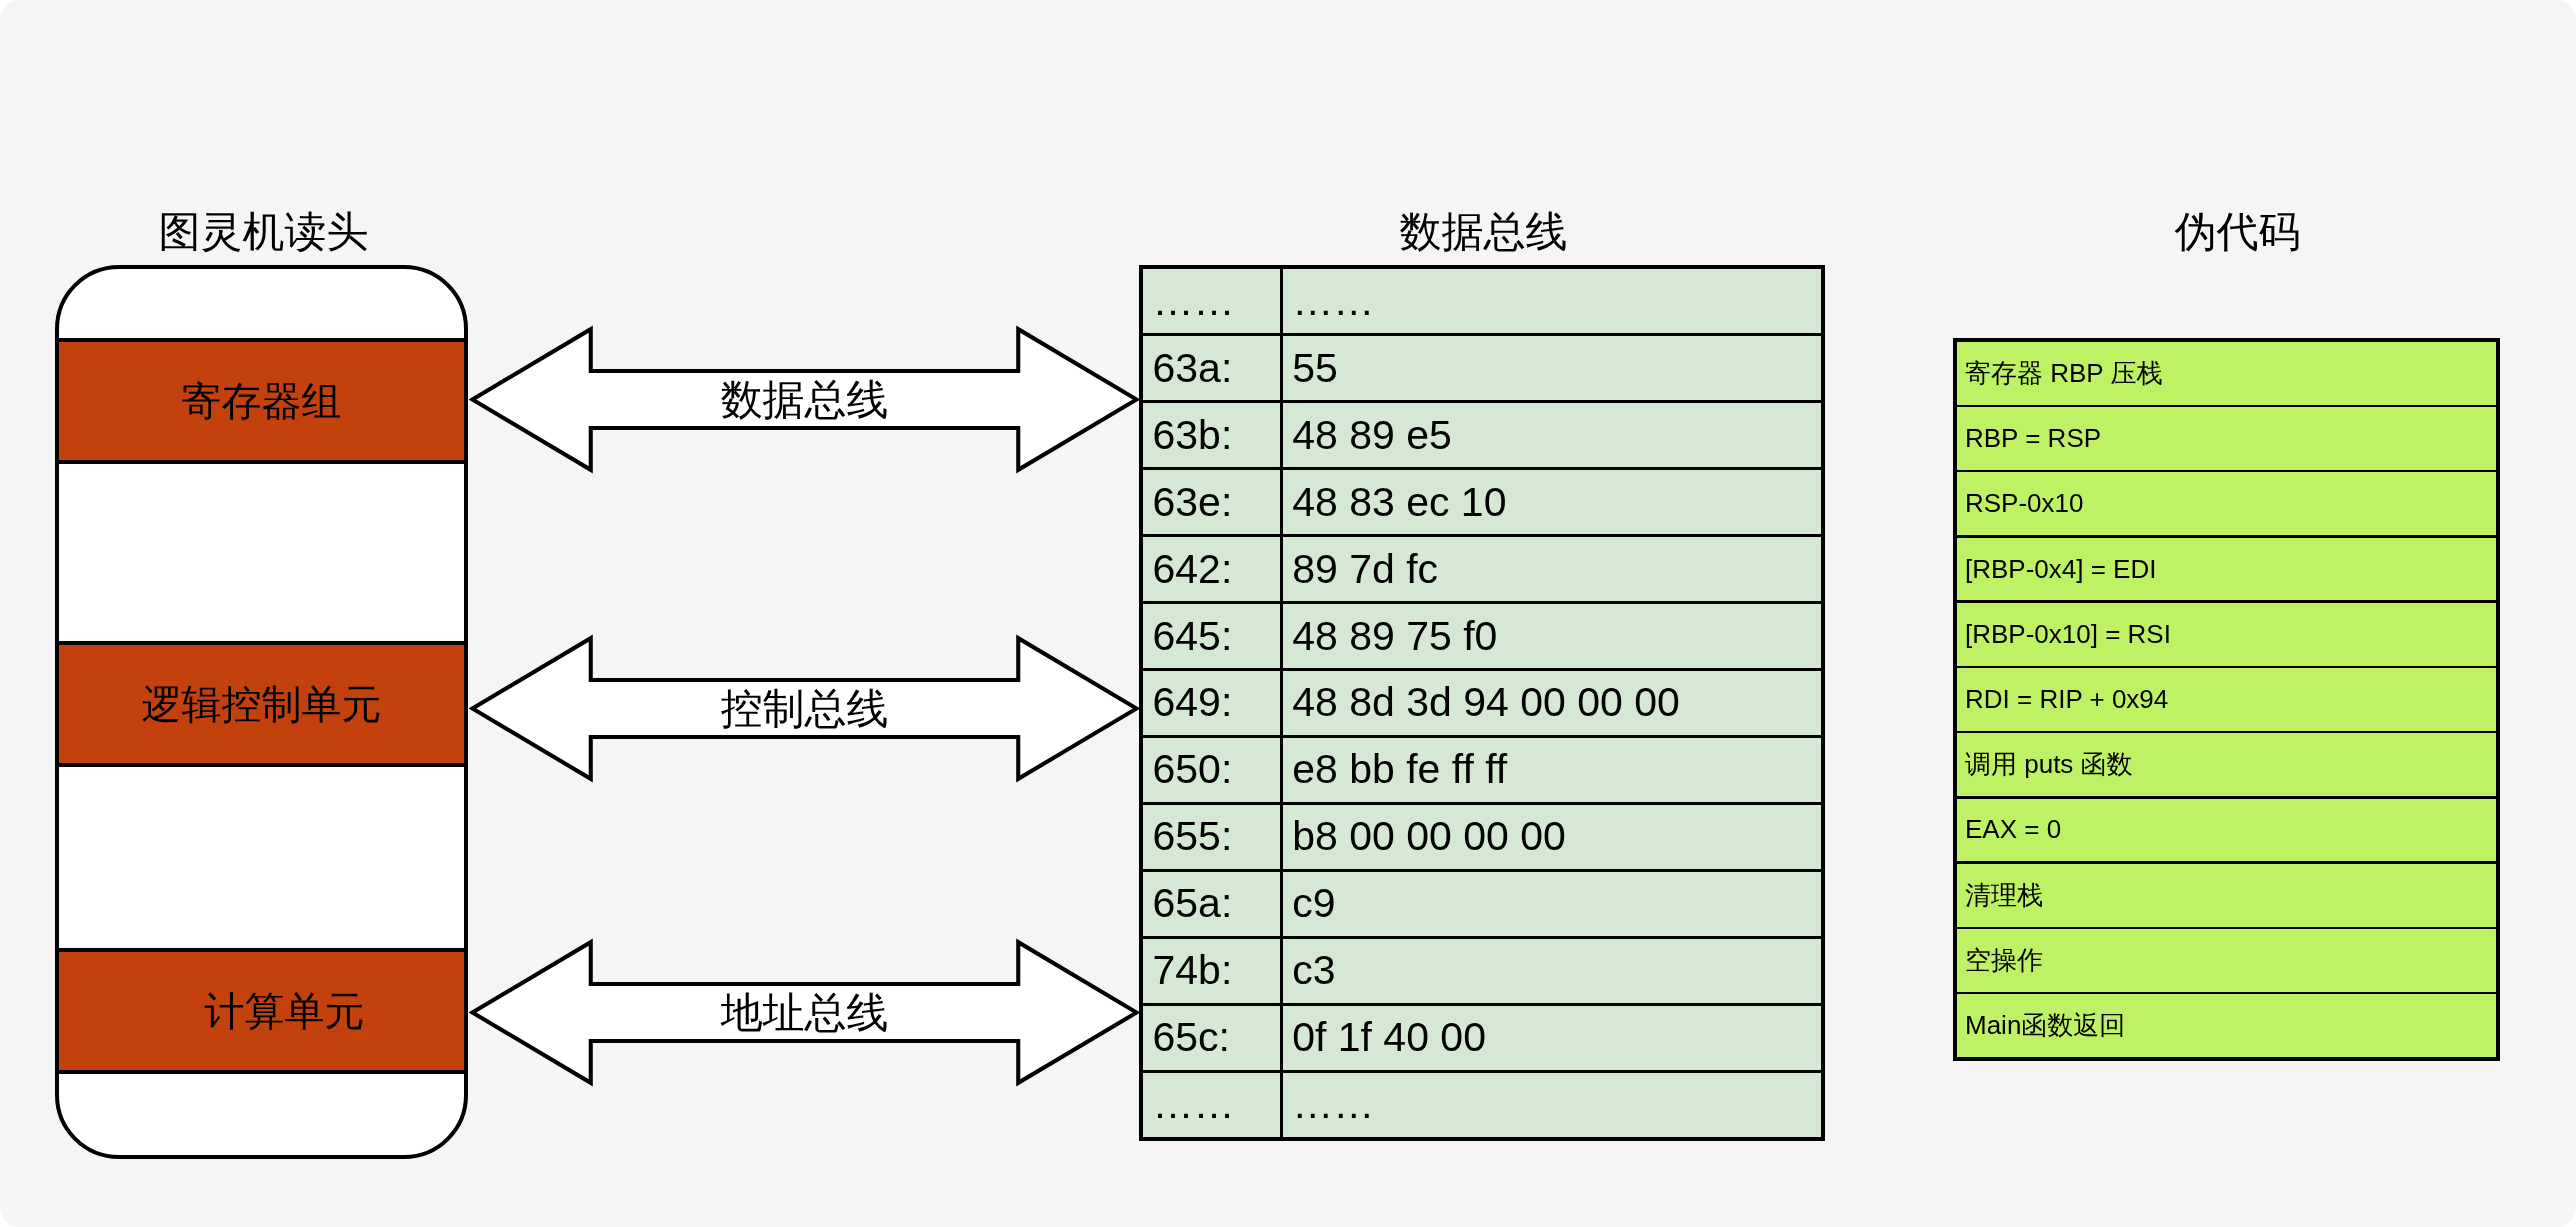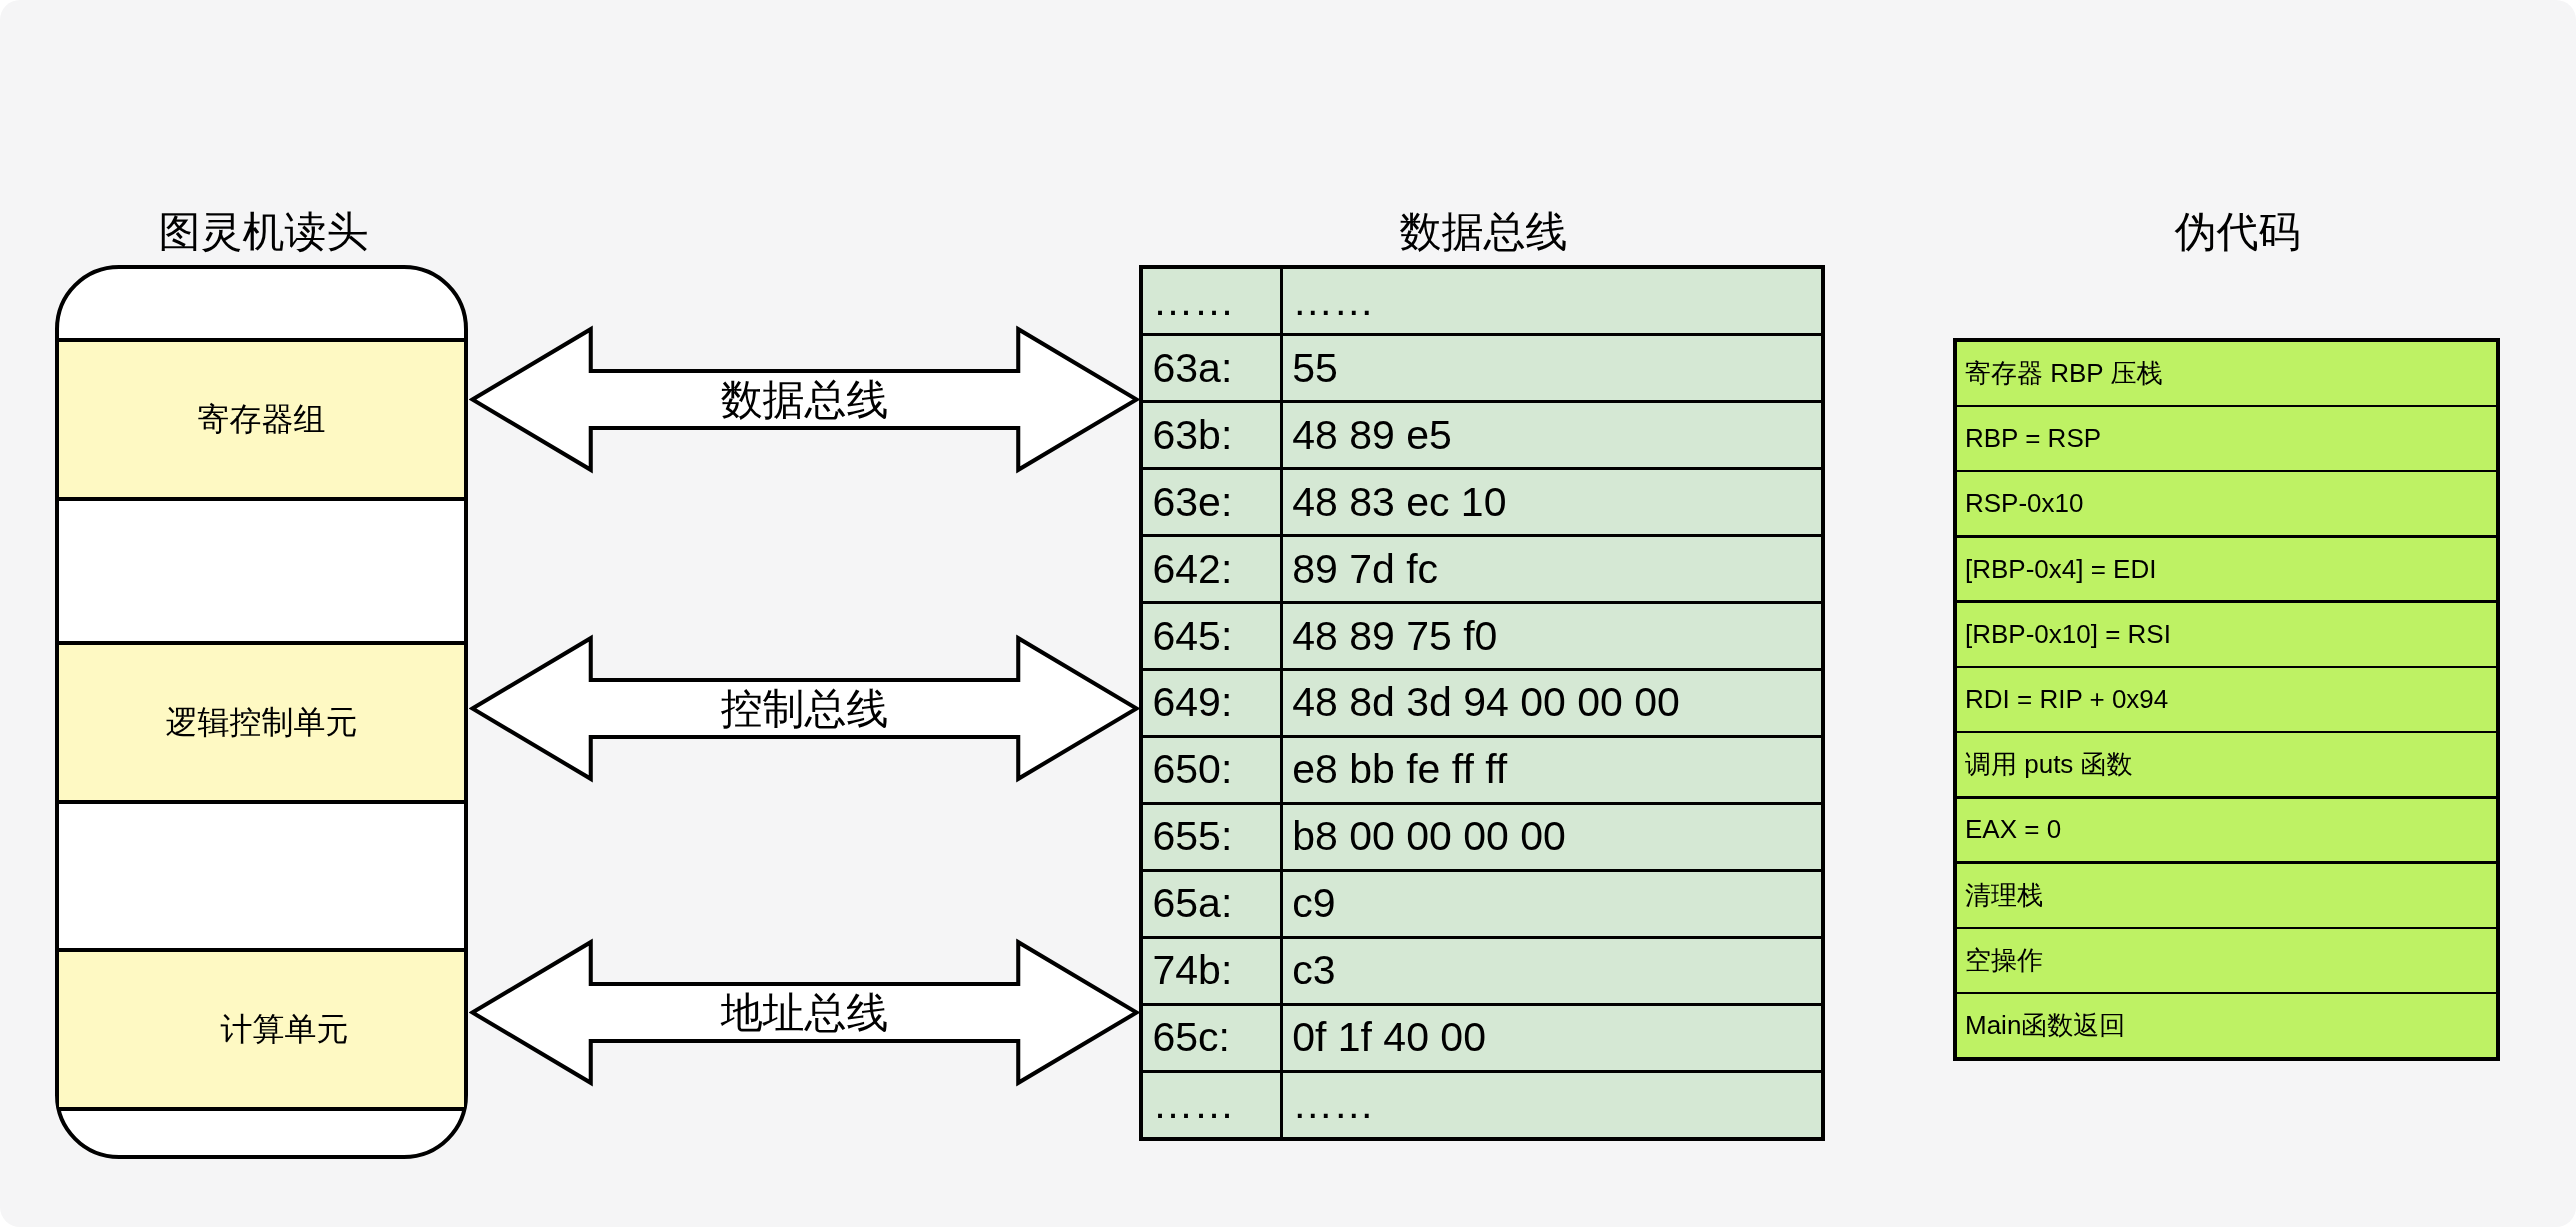--- a/index.html
+++ b/index.html
@@ -30,29 +30,29 @@
     left:55px;top:265px;
     width:413px;height:894px;
     box-sizing:border-box;
     background:#ffffff;
     border:4px solid #000;
     border-radius:64px;
   }
   .cpu-band{
     position:absolute;
     left:0;right:0;
-    height:163px;
-    box-sizing:border-box;
-    background:#fef9c3;
+    height:126px;
+    box-sizing:border-box;
+    background:#c2410c;
     border-top:4px solid #000;
     border-bottom:4px solid #000;
     display:flex;
     align-items:center;
     justify-content:center;
-    font-size:32px;
+    font-size:40px;
   }
   #band-registers{top:69px;}
   #band-control{top:372px;font-family:Liberation Mono, monospace;}
   #band-compute{top:679px;padding-left:46px;}
 
   .bus{
     position:absolute;
     left:469px;
     width:671px;
     height:149px;

